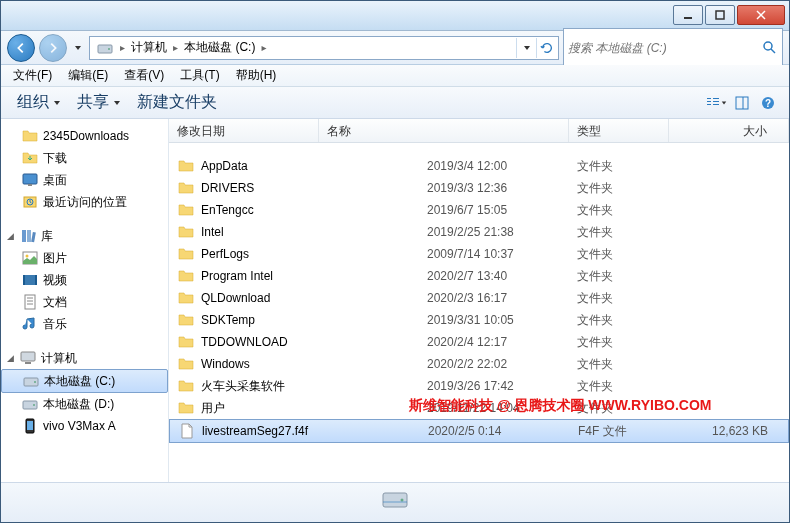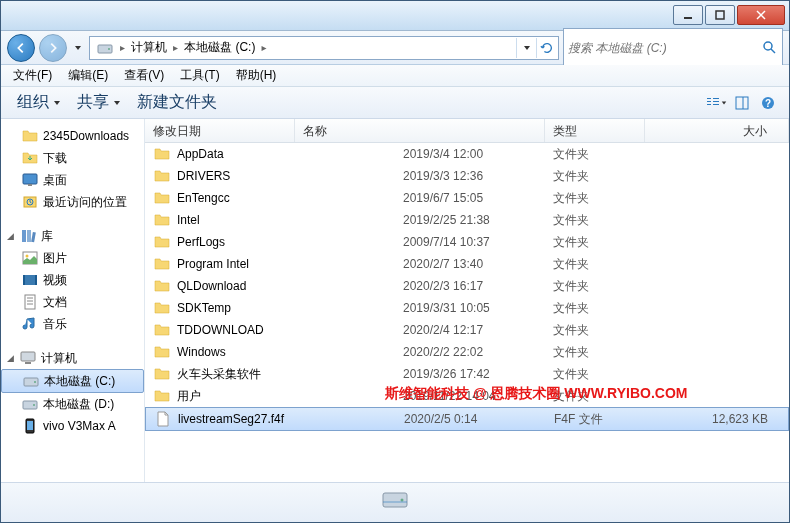--- a/index.html
+++ b/index.html
@@ -35,37 +35,37 @@
 .menubar { height: 22px; background: linear-gradient(to bottom, #f9fbfd, #eef4fa); border-bottom: 1px solid #d0dde8; display: flex; align-items: center; padding: 0 4px; }
 .menuitem { padding: 2px 8px; font-size: 12px; cursor: pointer; }
 
 .toolbar { height: 32px; background: linear-gradient(to bottom, #f7fafd, #e8eff8); border-bottom: 1px solid #cdd9e8; display: flex; align-items: center; padding: 0 8px; }
 .toolbtn { padding: 4px 8px; font-size: 16px; color: #1a3f66; cursor: pointer; display: flex; align-items: center; gap: 4px; }
 .tool-spacer { flex: 1; }
 .toolicon { width: 22px; height: 22px; display: flex; align-items: center; justify-content: center; cursor: pointer; margin: 0 2px; }
 
 .content { flex: 1; display: flex; overflow: hidden; background: #fff; }
 
-.sidebar { width: 144px; border-right: 1px solid #e0e8f0; overflow-y: auto; padding: 6px 0; font-size: 12px; }
+.sidebar { width: 168px; border-right: 1px solid #e0e8f0; overflow-y: auto; padding: 6px 0; font-size: 12px; }
 .tree-group { margin-bottom: 12px; }
 .tree-item { display: flex; align-items: center; padding: 2px 4px 2px 20px; cursor: pointer; white-space: nowrap; overflow: hidden; }
 .tree-item.header { font-weight: normal; padding-left: 6px; }
 .tree-item.selected { background: linear-gradient(to bottom, #dcebfc, #c1dbfc); border: 1px solid #7da2ce; border-radius: 2px; }
 .tree-expand { width: 12px; font-size: 9px; color: #666; }
 .tree-icon { width: 18px; height: 18px; margin-right: 4px; flex-shrink: 0; display: flex; align-items: center; justify-content: center; }
 
 .filepane { flex: 1; display: flex; flex-direction: column; overflow: hidden; }
 .columns { height: 24px; background: linear-gradient(to bottom, #fdfefe, #f0f4f8); border-bottom: 1px solid #d8e0e8; display: flex; font-size: 12px; color: #333; }
 .col { padding: 4px 8px; border-right: 1px solid #e0e6ec; cursor: pointer; }
 .col.name { width: 250px; }
 .col.date { width: 150px; }
 .col.type { width: 100px; }
 .col.size { flex: 1; text-align: right; padding-right: 21px; }
 
-.filelist { flex: 1; overflow-y: auto; font-size: 12px; position: relative; }
+.filelist { flex: 1; overflow-y: auto; font-size: 12px; position: relative; margin-top: 12px; }
 .file-row { display: flex; align-items: center; padding: 1px 0; cursor: pointer; }
 .file-row.selected { background: linear-gradient(to bottom, #dcebfc, #c1dbfc); border: 1px solid #7da2ce; }
 .fcell { padding: 1px 8px; overflow: hidden; white-space: nowrap; text-overflow: ellipsis; }
 .fcell.name { width: 250px; display: flex; align-items: center; }
 .fcell.date { width: 150px; color: #555; }
 .fcell.type { width: 100px; color: #555; }
 .fcell.size { flex: 1; text-align: right; padding-right: 20px; color: #555; }
 .ficon { width: 18px; height: 18px; margin-right: 6px; flex-shrink: 0; display: flex; align-items: center; justify-content: center; }
 
 .watermark { position: absolute; top: 242px; left: 240px; color: #e81818; font-size: 14px; font-weight: bold; pointer-events: none; z-index: 10; white-space: nowrap; }

